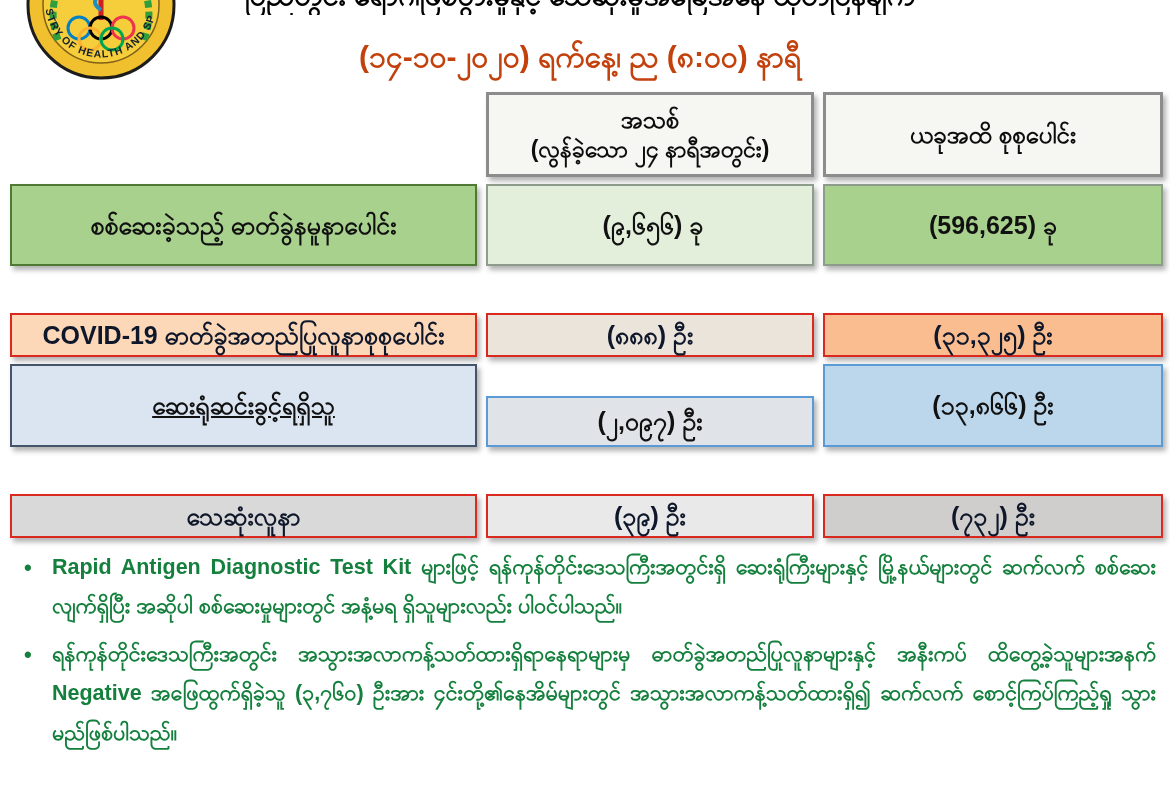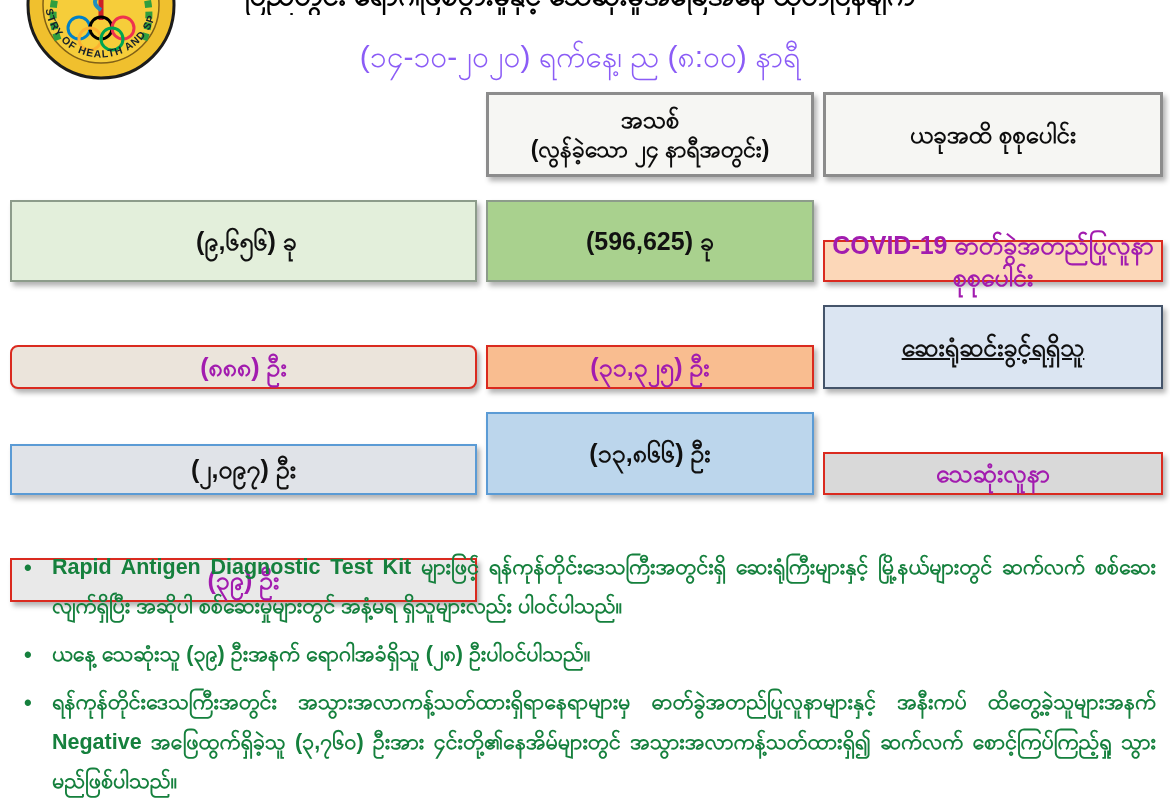--- a/index.html
+++ b/index.html
@@ -29,51 +29,51 @@
   .title-clip {
     height:15px; overflow:hidden; position:relative;
   }
   .title-clip .inner {
     position:relative; top:-24px;
     font-size:29px; font-weight:bold; color:#000;
     white-space:nowrap;
   }
   .date-line {
     margin-top:22px;
-    font-size:30px; font-weight:normal; color:#8b5cf6;
+    font-size:30px; font-weight:bold; color:#c2410c;
   }
 
   
   .stat-table {
     position:absolute; left:10px; top:92px;
     display:grid;
     grid-template-columns:467px 328px 340px;
     grid-template-rows:85px 82px 84px 83px 84px;
-    gap:23px 9px;
+    gap:7px 9px;
   }
   .cell {
     display:flex; flex-direction:column;
     align-items:center; justify-content:center;
     text-align:center;
     font-weight:bold; font-size:25px; line-height:1.3;
     border:2px solid #888;
     box-shadow:3px 4px 5px rgba(0,0,0,0.30);
   }
   .corner { border:none; box-shadow:none; background:transparent; }
 
   .hdr      { background:#f6f6f3; border-color:#8c8c8c; border-width:3px; color:#0d0d0d; font-size:24px; }
   .hdr .sub { font-size:23px; }
 
   .r1-label { background:#a9d18e; border-color:#4f7a33; }
   .r1-new   { background:#e3efdb; border-color:#8d9c8b;padding-left:6px; }
   .r1-total { background:#a9d18e; border-color:#8d9c8b; }
 
-  .red-text { color:#a21caf;margin-top:40px; }
+  .red-text { color:#0f172a;margin-top:40px; }
   .r2-label { background:#fcd7b8; border-color:#da2a1f; }
-  .r2-new   { background:#ebe4db; border-color:#da2a1f;border-radius:8px; }
+  .r2-new   { background:#ebe4db; border-color:#da2a1f; }
   .r2-total { background:#f9bd90; border-color:#da2a1f; }
 
   .r3-label { background:#dbe5f2; border-color:#44546a;text-decoration:underline; }
   .r3-new   { background:#e0e3e8; border-color:#5b9bd5;margin-top:32px; }
   .r3-total { background:#bcd6ec; border-color:#5b9bd5; }
 
   .r4-label { background:#d9d9d9; border-color:#da2a1f; }
   .r4-new   { background:#e9e9e9; border-color:#da2a1f; }
   .r4-total { background:#d0cecd; border-color:#da2a1f; }
 
@@ -142,32 +142,33 @@
 
   <div class="cell corner"></div>
   <div class="cell hdr">
     <span>အသစ်</span>
     <span class="sub">(လွန်ခဲ့သော ၂၄ နာရီအတွင်း)</span>
   </div>
   <div class="cell hdr">
     <span>ယခုအထိ စုစုပေါင်း</span>
   </div>
 
+  <div class="cell r1-label">စစ်ဆေးခဲ့သည့် ဓာတ်ခွဲနမူနာပေါင်း</div>
   <div class="cell r1-new">(၉,၆၅၆) ခု</div>
   <div class="cell r1-total">(596,625) ခု</div>
 
   <div class="cell r2-label red-text">COVID-19 ဓာတ်ခွဲအတည်ပြုလူနာစုစုပေါင်း</div>
   <div class="cell r2-new red-text">(၈၈၈) ဦး</div>
   <div class="cell r2-total red-text">(၃၁,၃၂၅) ဦး</div>
 
   <div class="cell r3-label">ဆေးရုံဆင်းခွင့်ရရှိသူ</div>
   <div class="cell r3-new">(၂,၀၉၇) ဦး</div>
   <div class="cell r3-total">(၁၃,၈၆၆) ဦး</div>
 
   <div class="cell r4-label red-text">သေဆုံးလူနာ</div>
   <div class="cell r4-new red-text">(၃၉) ဦး</div>
+  <div class="cell r4-total red-text">(၇၃၂) ဦး</div>
 </div>
 
 <ul class="notes">
   <li>Rapid Antigen Diagnostic Test Kit များဖြင့် ရန်ကုန်တိုင်းဒေသကြီးအတွင်းရှိ ဆေးရုံကြီးများနှင့် မြို့နယ်များတွင် ဆက်လက် စစ်ဆေးလျက်ရှိပြီး အဆိုပါ စစ်ဆေးမှုများတွင် အနံ့မရ ရှိသူများလည်း ပါဝင်ပါသည်။</li>
-  <li>ယနေ့ သေဆုံးသူ (၃၉) ဦးအနက် ရောဂါအခံရှိသူ (၂၈) ဦးပါဝင်ပါသည်။</li>
   <li>ရန်ကုန်တိုင်းဒေသကြီးအတွင်း အသွားအလာကန့်သတ်ထားရှိရာနေရာများမှ ဓာတ်ခွဲအတည်ပြုလူနာများနှင့် အနီးကပ် ထိတွေ့ခဲ့သူများအနက် Negative အဖြေထွက်ရှိခဲ့သူ (၃,၇၆၀) ဦးအား ၄င်းတို့၏နေအိမ်များတွင် အသွားအလာကန့်သတ်ထားရှိ၍ ဆက်လက် စောင့်ကြပ်ကြည့်ရှု သွားမည်ဖြစ်ပါသည်။</li>
 </ul>
 
 </body></html>

